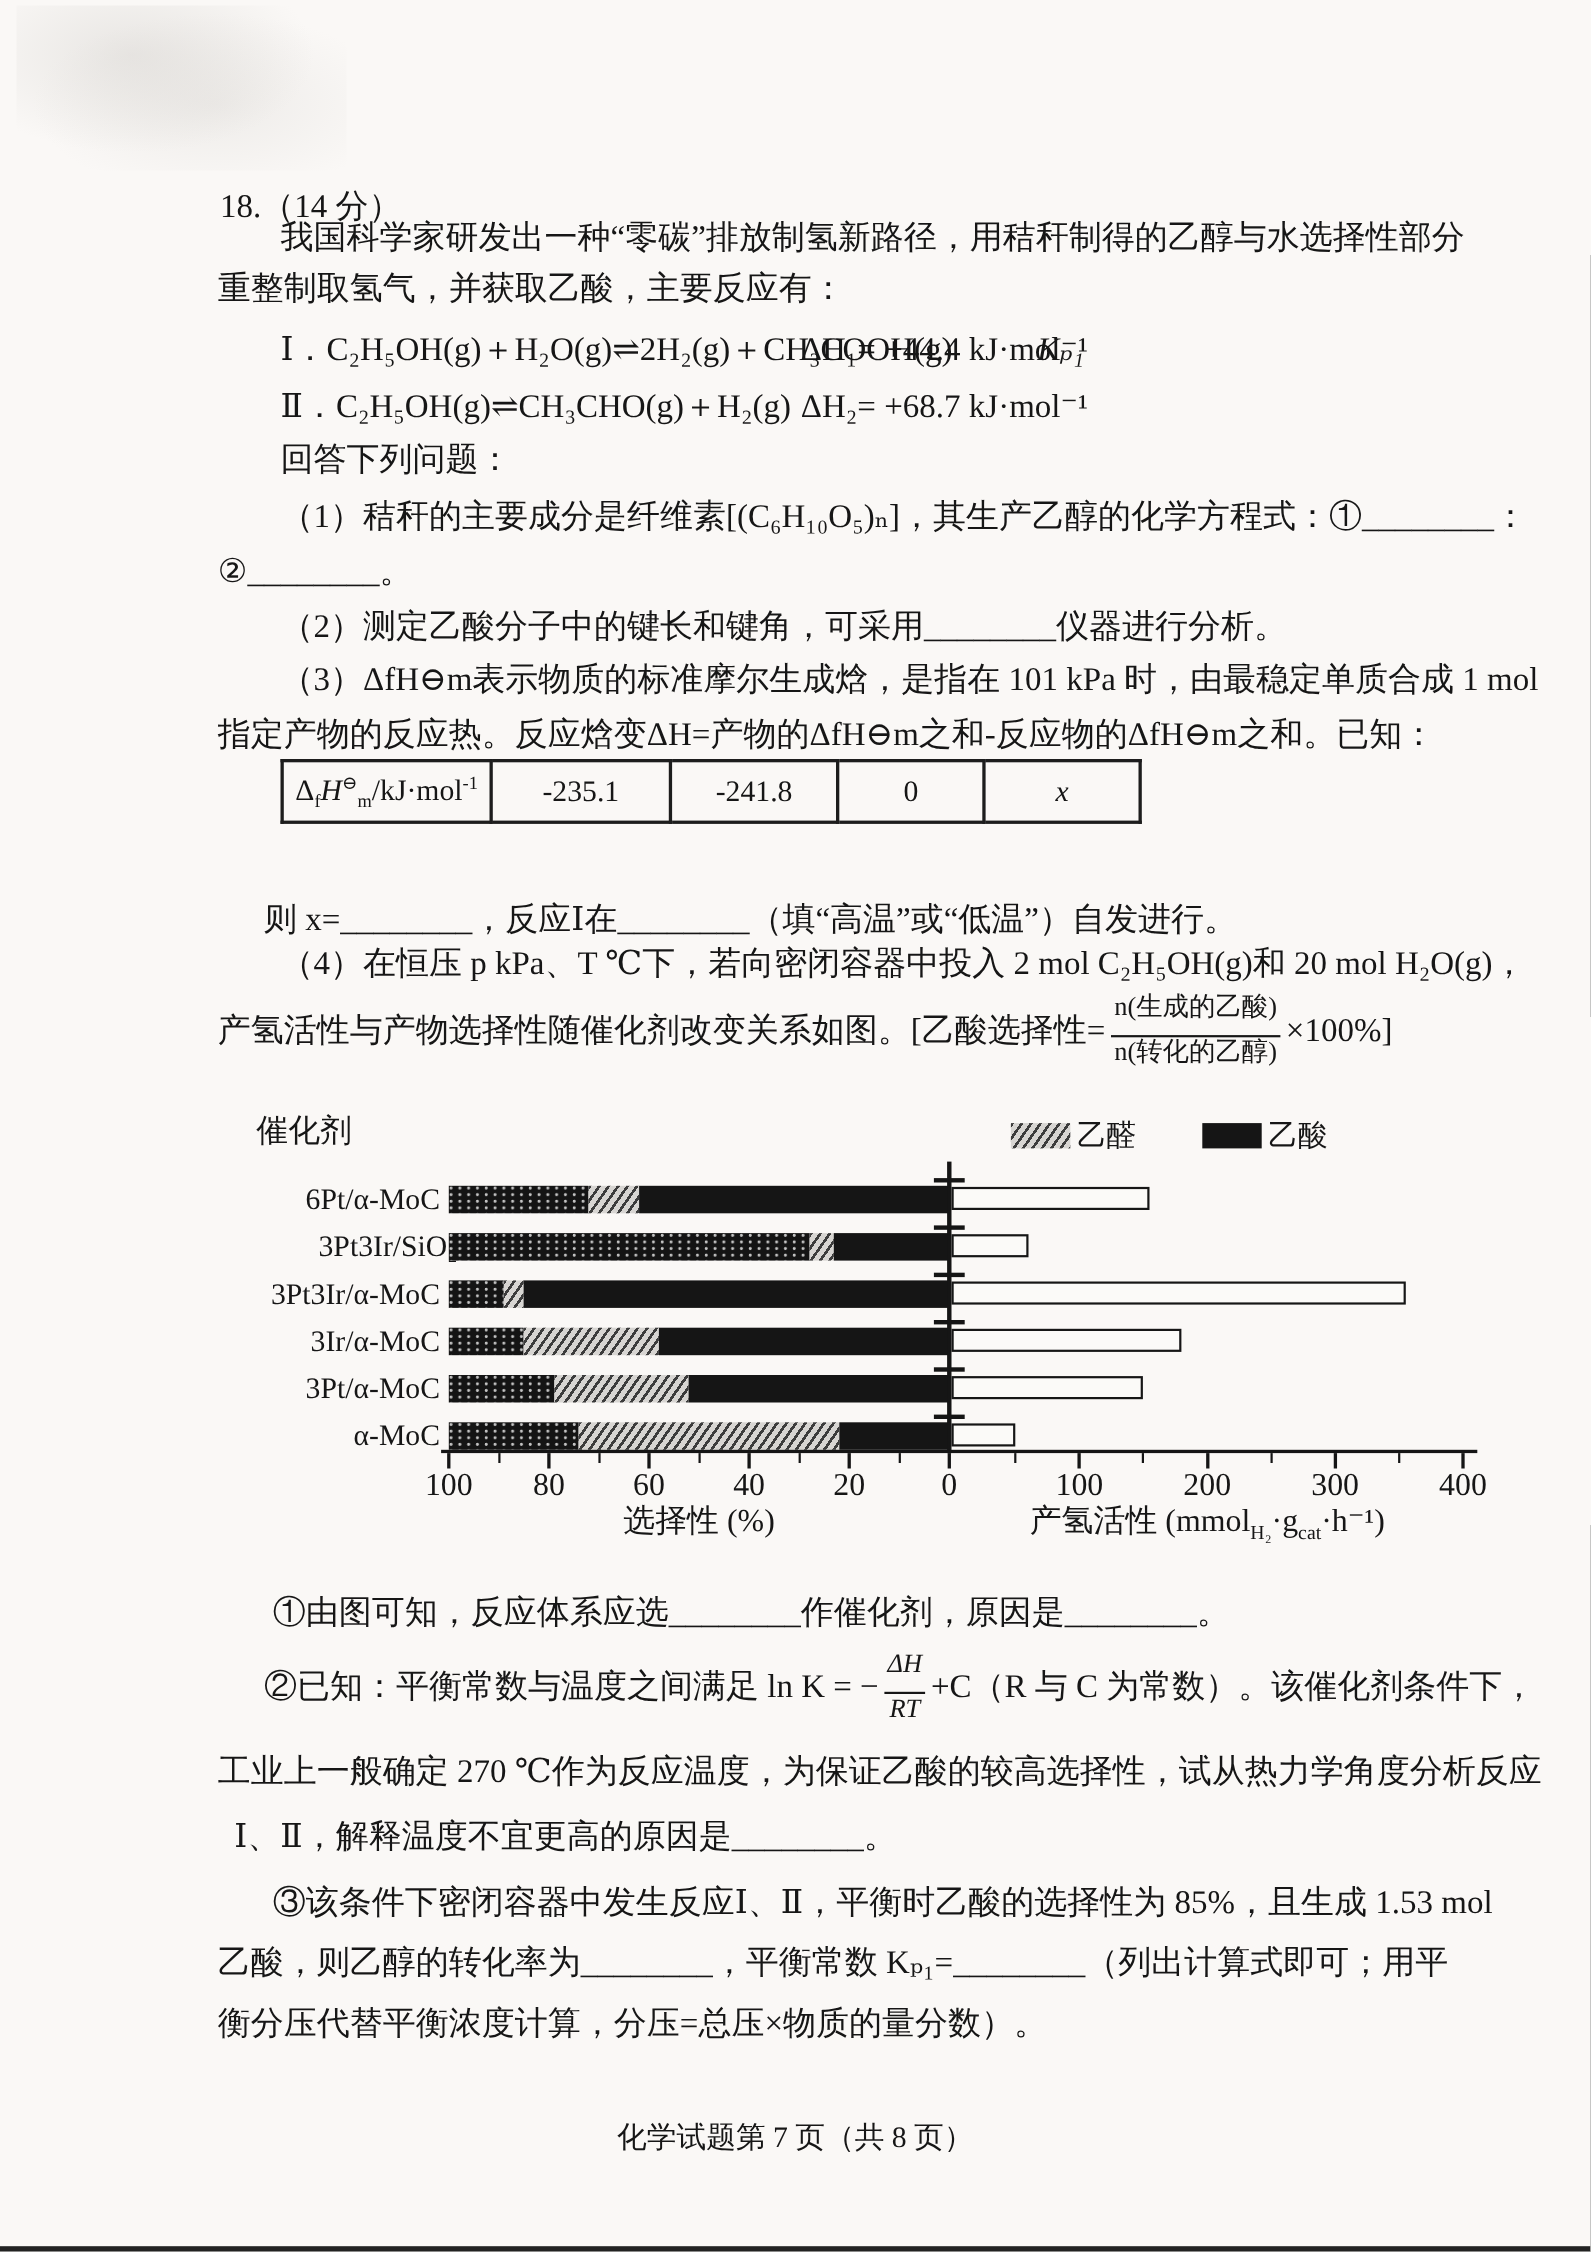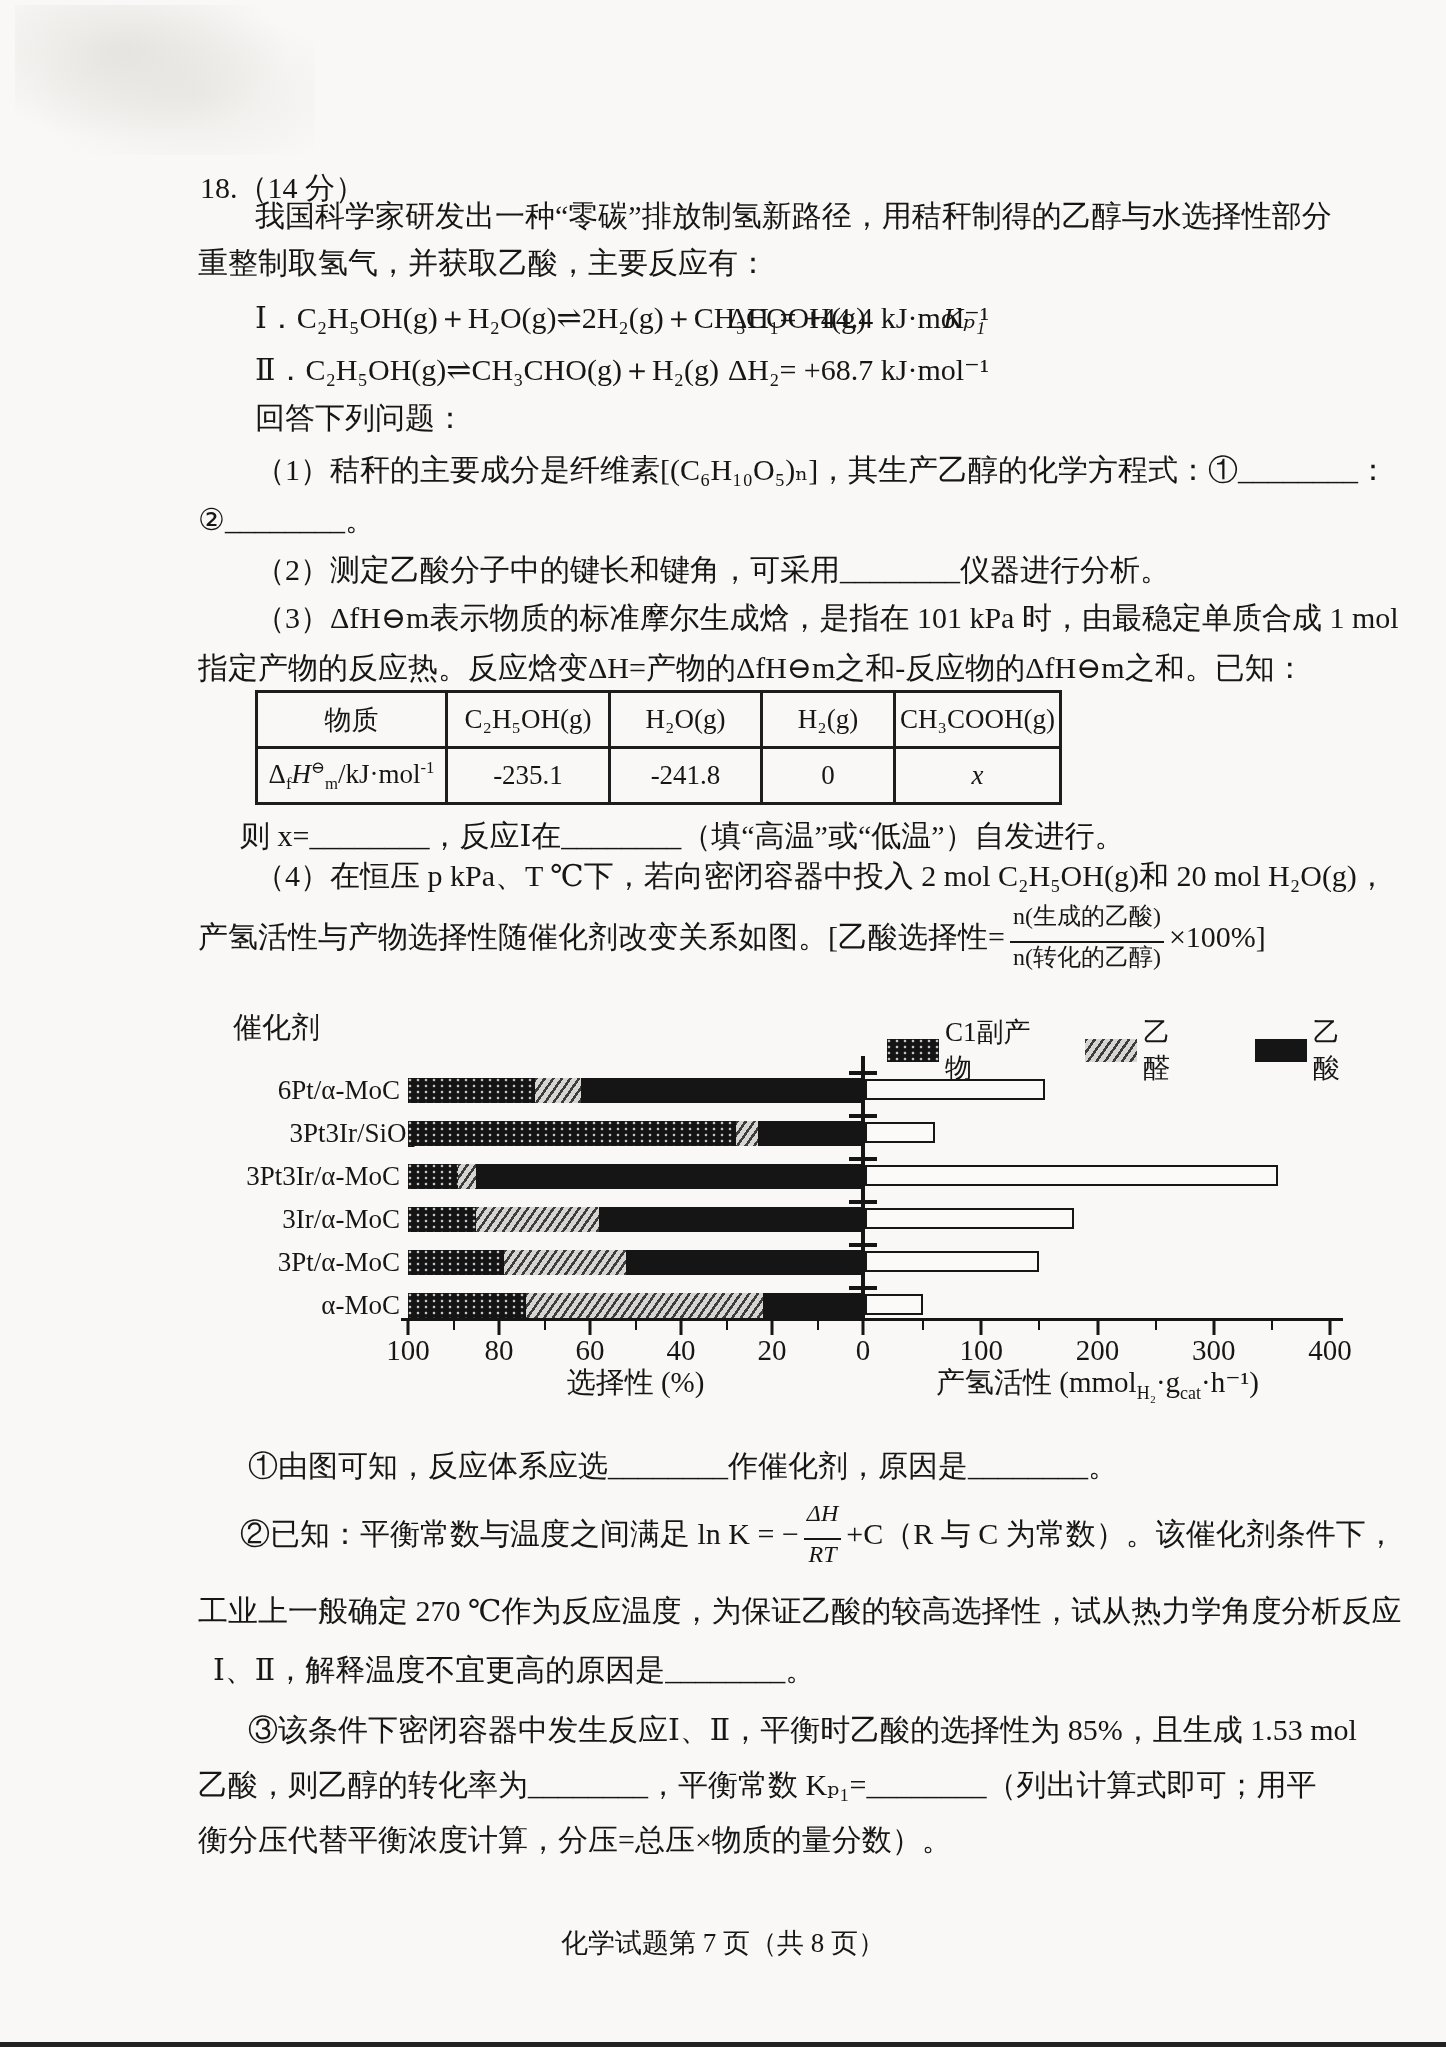--- a/index.html
+++ b/index.html
@@ -70,27 +70,20 @@
 
   <table class="dtable">
     <colgroup>
       <col style="width:190px">
         <col style="width:163px">
         <col style="width:152px">
         <col style="width:133px">
         <col style="width:142px">
     </colgroup>
     <tbody>
-        <tr>
-      <td>物质</td>
-      <td>C₂H₅OH(g)</td>
-      <td>H₂O(g)</td>
-      <td>H₂(g)</td>
-      <td>CH₃COOH(g)</td>
-    </tr>
     <tr>
       <td><span>Δ</span><sub>f</sub><span style="font-style:italic;">H</span><sup>⊖</sup><sub>m</sub><span>/kJ·mol</span><sup>-1</sup></td>
       <td>-235.1</td>
       <td>-241.8</td>
       <td>0</td>
       <td class="xit">x</td>
     </tr>
   </tbody>
     </table>
 
@@ -102,24 +95,20 @@
     <span class="frac">
       <span class="num">n(生成的乙酸)</span>
       <span class="den">n(转化的乙醇)</span>
     </span>
     <span>×100%]</span>
   </div>
 
   <div id="chart">
     <div class="cat-title">催化剂</div>
     <div class="legend">
-      <span class="leg-entry">
-        <span class="sw pat-c1"></span>
-        <span>C1副产物</span>
-      </span>
       <span class="leg-entry" style="margin-left:32px;">
         <span class="sw pat-ald"></span>
         <span>乙醛</span>
       </span>
       <span class="leg-entry" style="margin-left:60px;">
         <span class="sw pat-acid"></span>
         <span>乙酸</span>
       </span>
     </div>
     <div class="ax-title" style="left:183px;top:363px;width:455px;">选择性 (%)</div>

